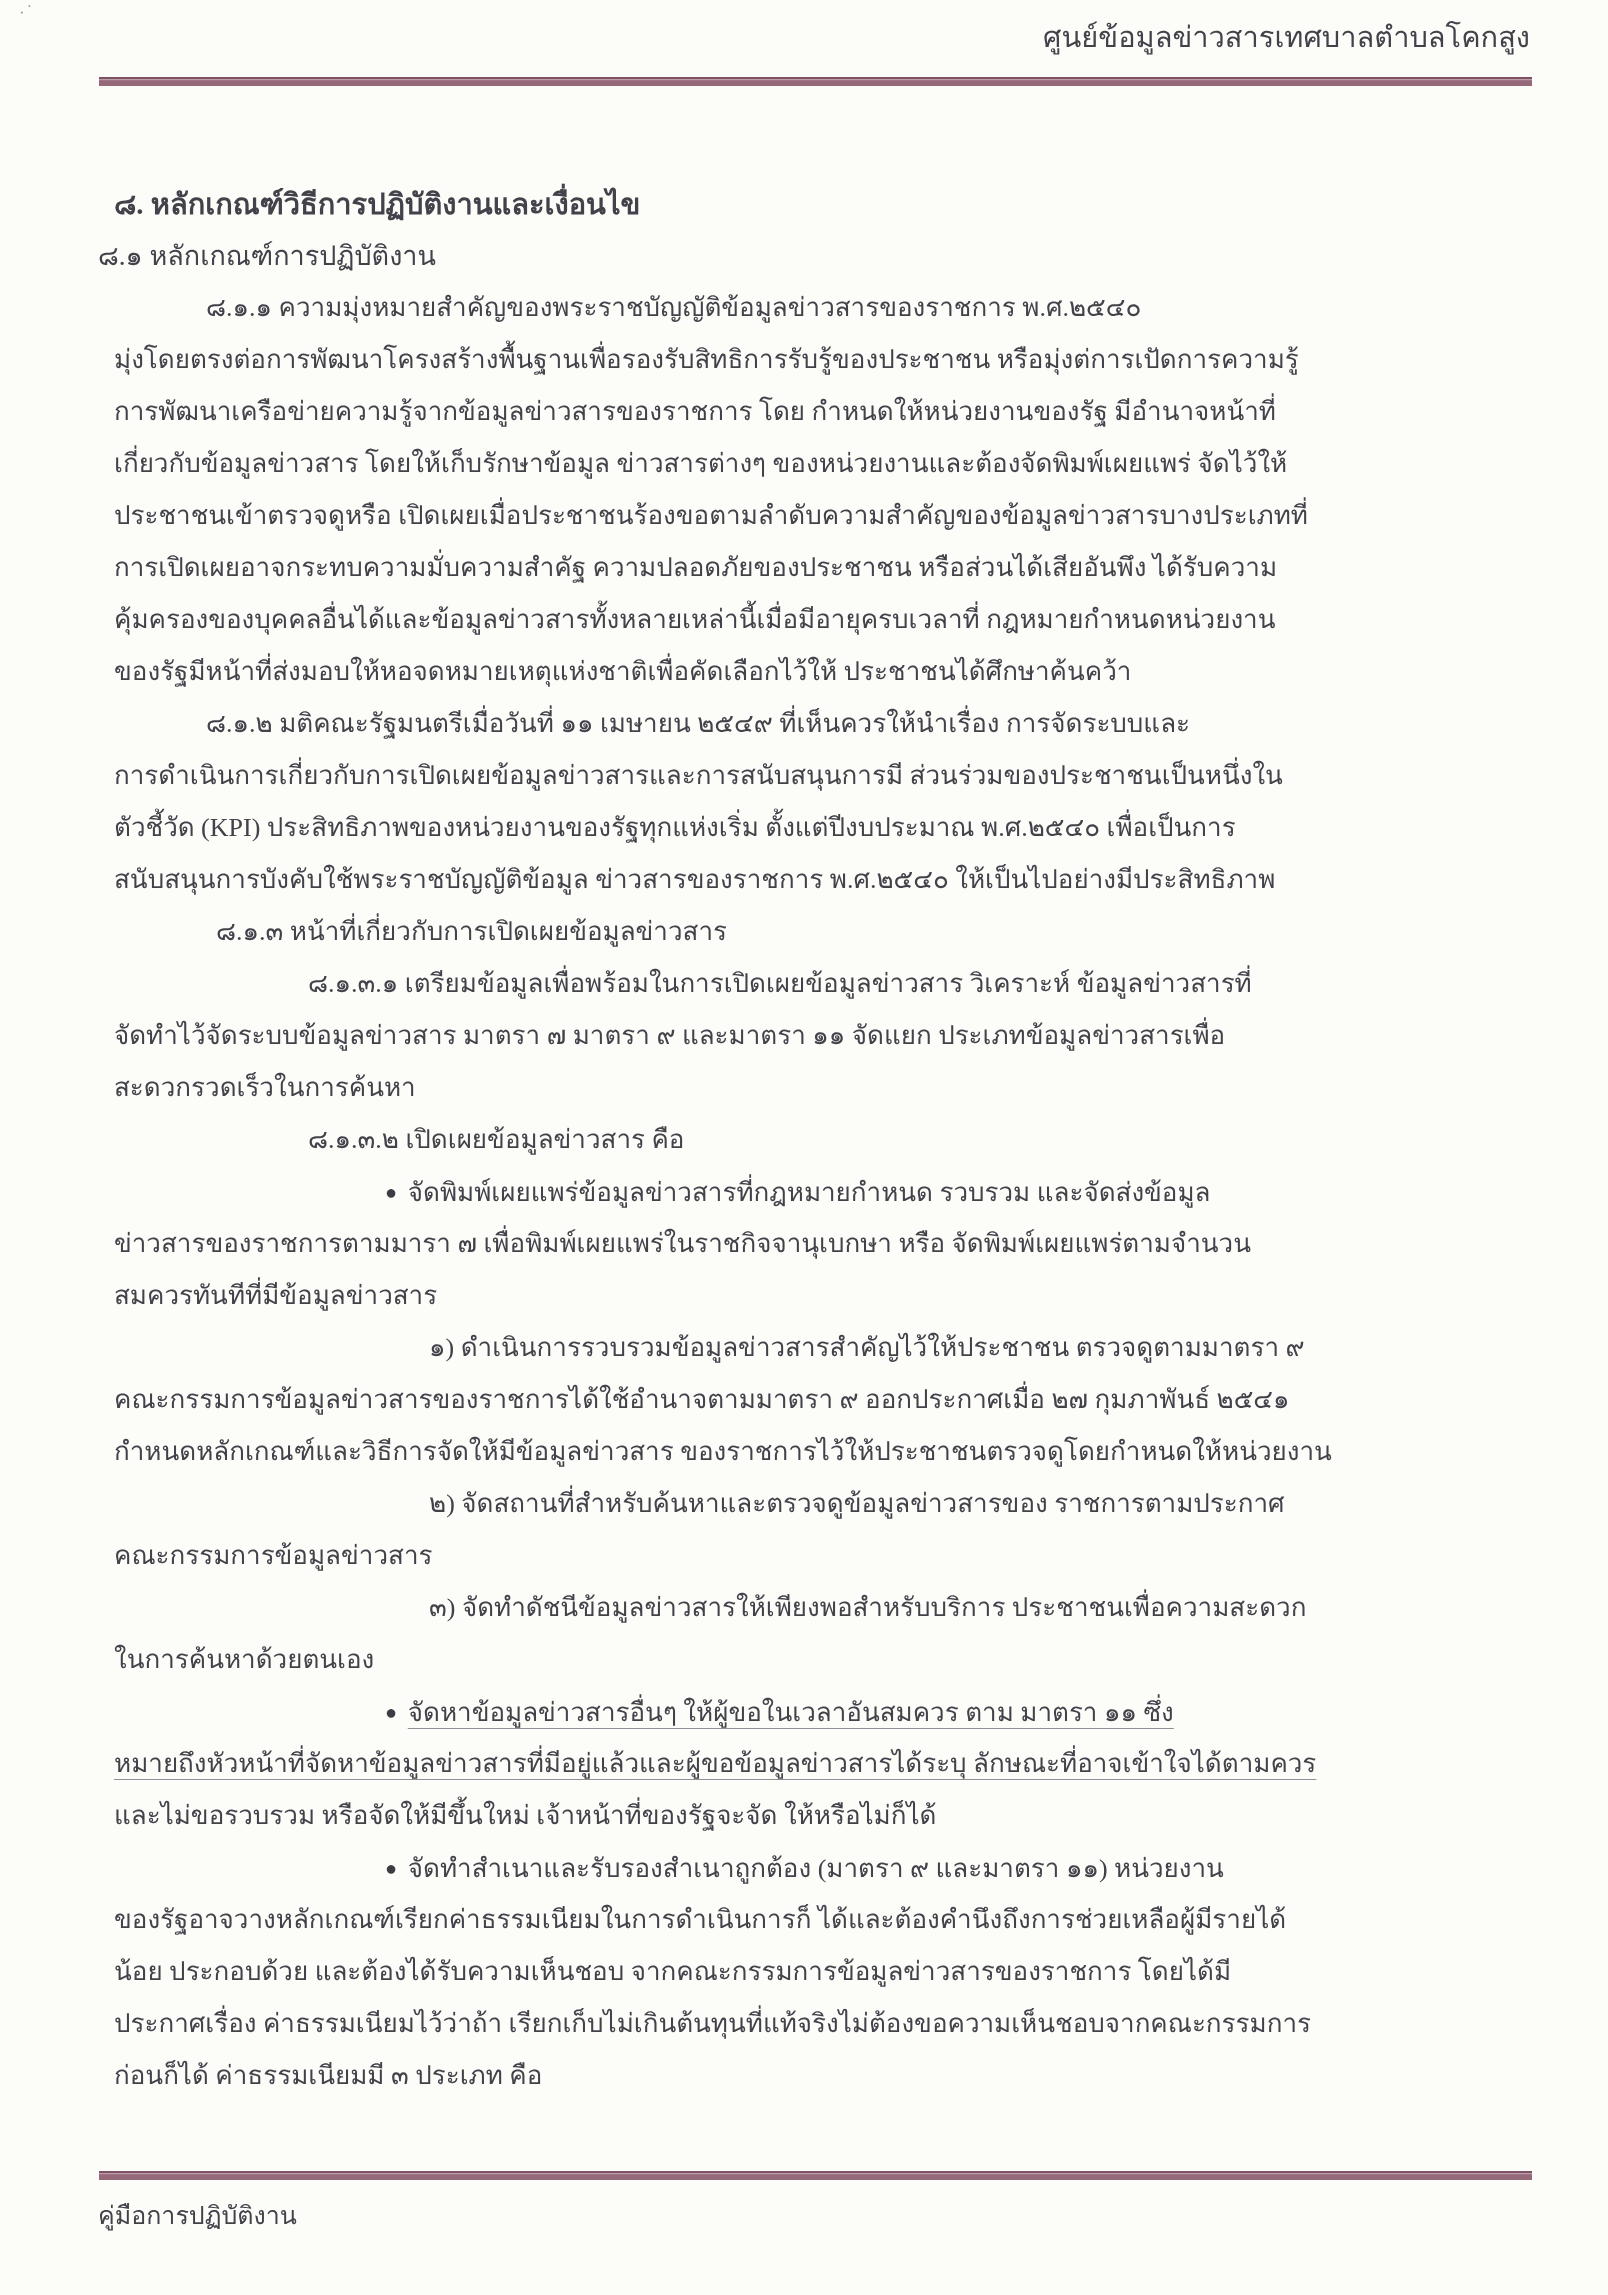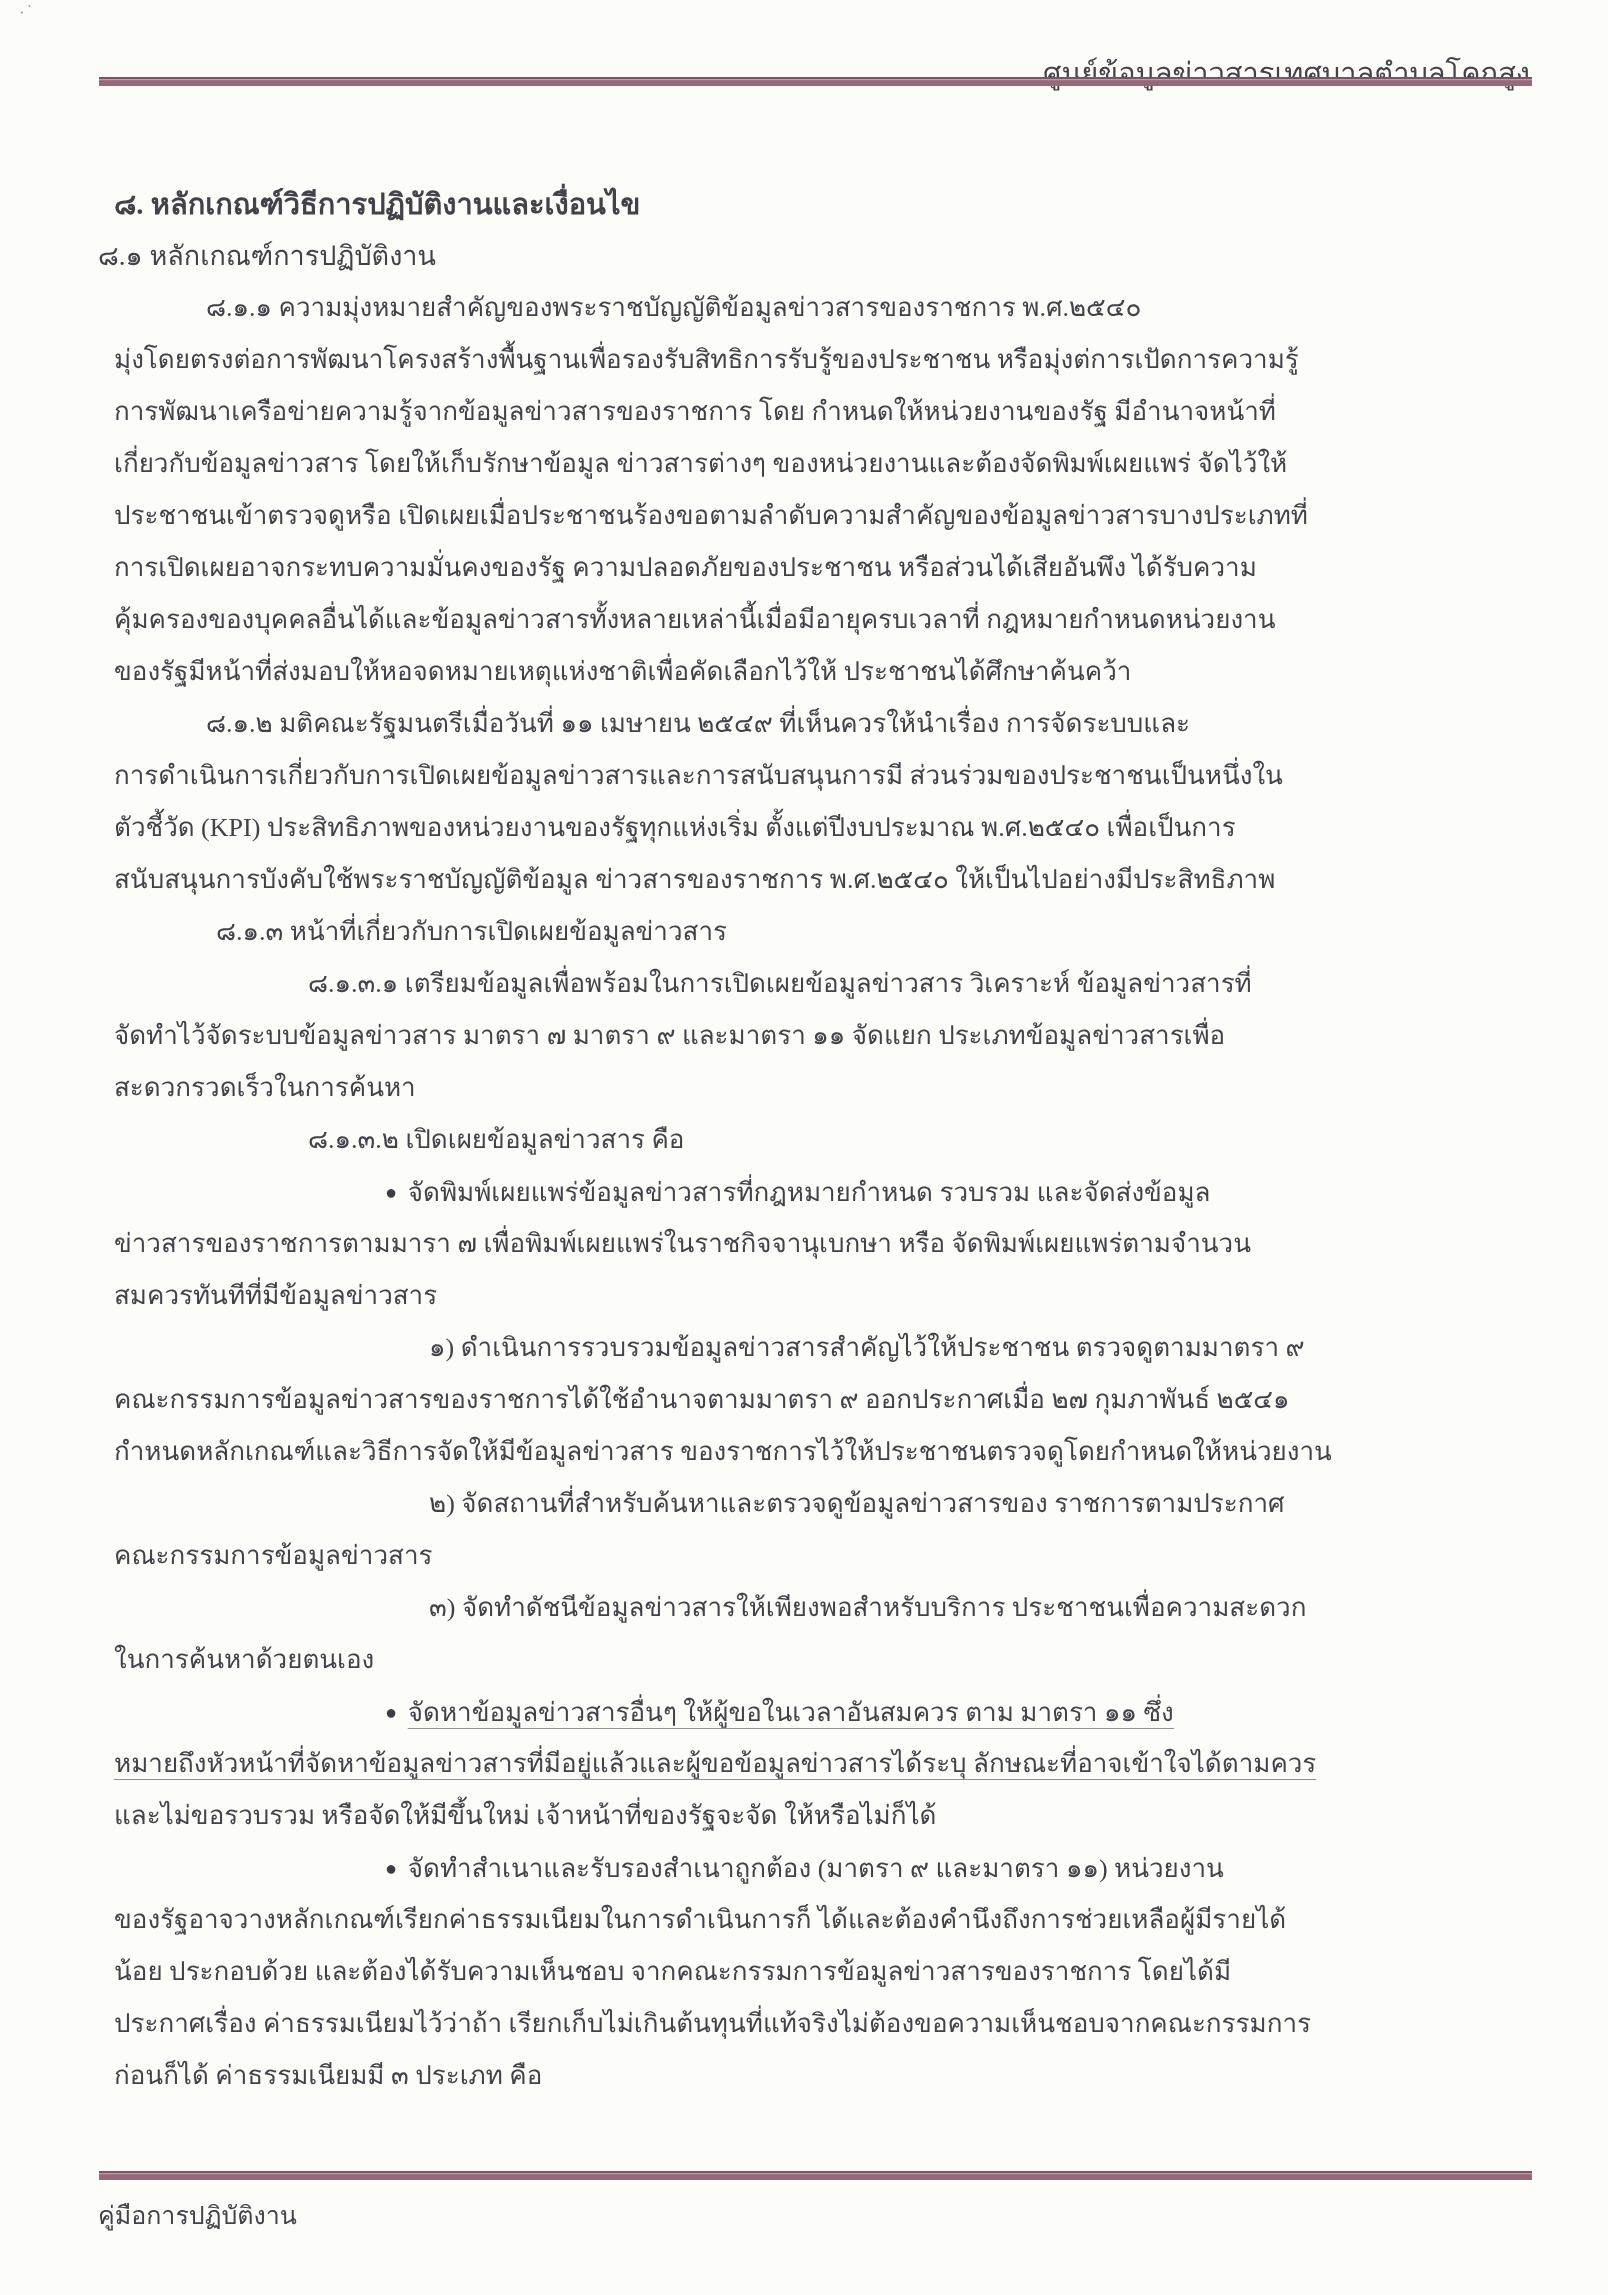--- a/index.html
+++ b/index.html
@@ -14,21 +14,20 @@
   }
   .scan-artifact{
     position:absolute;left:18.7px;top:1.3px;
     color:#9a9aa0;font-size:17.4px;letter-spacing:2.7px;
     transform:rotate(-12deg);
   }
   .page-header-title{
     position:absolute;top:17.4px;right:79px;
     font-size:29px;line-height:40px;
     white-space:nowrap;
-    margin-top:36px;
   }
   .rule{
     position:absolute;left:99px;right:77px;
     border-top:2px solid var(--rule-dark,#7e5265);
     height:6.7px;
     background:var(--rule,#96697a);
     box-shadow:inset 0 1.3px 0 rgba(255,255,255,.35);
   }
   .rule-top{top:77px;}
   .rule-bottom{top:2171px;}
@@ -81,21 +80,21 @@
 
   <div class="content">
     <div class="line h1 ind-0">๘. หลักเกณฑ์วิธีการปฏิบัติงานและเงื่อนไข</div>
     <div class="line h2 ind-1">๘.๑ หลักเกณฑ์การปฏิบัติงาน</div>
     <div id="doc-lines">
         <div class="line ind-2">๘.๑.๑ ความมุ่งหมายสำคัญของพระราชบัญญัติข้อมูลข่าวสารของราชการ พ.ศ.๒๕๔๐</div>
         <div class="line ind-0">มุ่งโดยตรงต่อการพัฒนาโครงสร้างพื้นฐานเพื่อรองรับสิทธิการรับรู้ของประชาชน หรือมุ่งต่การเปัดการความรู้</div>
         <div class="line ind-0">การพัฒนาเครือข่ายความรู้จากข้อมูลข่าวสารของราชการ โดย กำหนดให้หน่วยงานของรัฐ มีอำนาจหน้าที่</div>
         <div class="line ind-0">เกี่ยวกับข้อมูลข่าวสาร โดยให้เก็บรักษาข้อมูล ข่าวสารต่างๆ ของหน่วยงานและต้องจัดพิมพ์เผยแพร่ จัดไว้ให้</div>
         <div class="line ind-0">ประชาชนเข้าตรวจดูหรือ เปิดเผยเมื่อประชาชนร้องขอตามลำดับความสำคัญของข้อมูลข่าวสารบางประเภทที่</div>
-        <div class="line ind-0">การเปิดเผยอาจกระทบความมั่นคงของรัฐ ความปลอดภัยของประชาชน หรือส่วนได้เสียอันพึง ได้รับความ</div>
+        <div class="line ind-0">การเปิดเผยอาจกระทบความมั่บความสำคัฐ ความปลอดภัยของประชาชน หรือส่วนได้เสียอันพึง ได้รับความ</div>
         <div class="line ind-0">คุ้มครองของบุคคลอื่นได้และข้อมูลข่าวสารทั้งหลายเหล่านี้เมื่อมีอายุครบเวลาที่ กฎหมายกำหนดหน่วยงาน</div>
         <div class="line ind-0">ของรัฐมีหน้าที่ส่งมอบให้หอจดหมายเหตุแห่งชาติเพื่อคัดเลือกไว้ให้ ประชาชนได้ศึกษาค้นคว้า</div>
         <div class="line ind-2">๘.๑.๒ มติคณะรัฐมนตรีเมื่อวันที่ ๑๑ เมษายน ๒๕๔๙ ที่เห็นควรให้นำเรื่อง การจัดระบบและ</div>
         <div class="line ind-0">การดำเนินการเกี่ยวกับการเปิดเผยข้อมูลข่าวสารและการสนับสนุนการมี ส่วนร่วมของประชาชนเป็นหนึ่งใน</div>
         <div class="line ind-0">ตัวชี้วัด (KPI) ประสิทธิภาพของหน่วยงานของรัฐทุกแห่งเริ่ม ตั้งแต่ปีงบประมาณ พ.ศ.๒๕๔๐ เพื่อเป็นการ</div>
         <div class="line ind-0">สนับสนุนการบังคับใช้พระราชบัญญัติข้อมูล ข่าวสารของราชการ พ.ศ.๒๕๔๐ ให้เป็นไปอย่างมีประสิทธิภาพ</div>
         <div class="line ind-3">๘.๑.๓ หน้าที่เกี่ยวกับการเปิดเผยข้อมูลข่าวสาร</div>
         <div class="line ind-4">๘.๑.๓.๑ เตรียมข้อมูลเพื่อพร้อมในการเปิดเผยข้อมูลข่าวสาร วิเคราะห์ ข้อมูลข่าวสารที่</div>
         <div class="line ind-0">จัดทำไว้จัดระบบข้อมูลข่าวสาร มาตรา ๗ มาตรา ๙ และมาตรา ๑๑ จัดแยก ประเภทข้อมูลข่าวสารเพื่อ</div>
         <div class="line ind-0">สะดวกรวดเร็วในการค้นหา</div>

